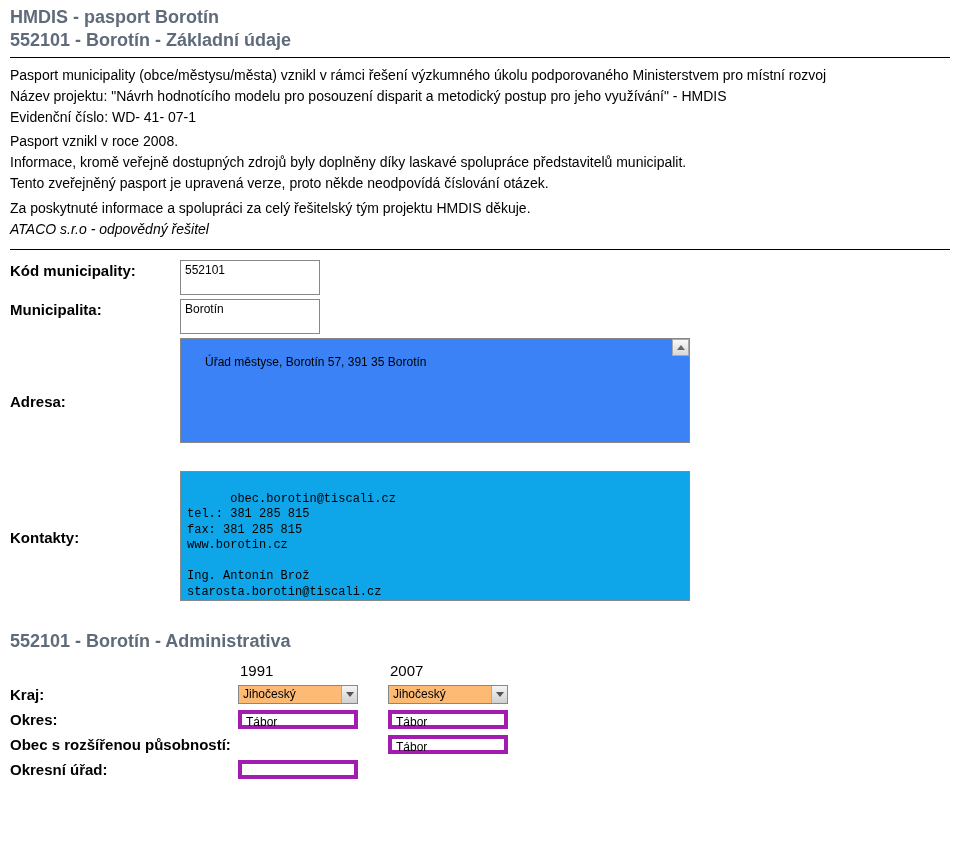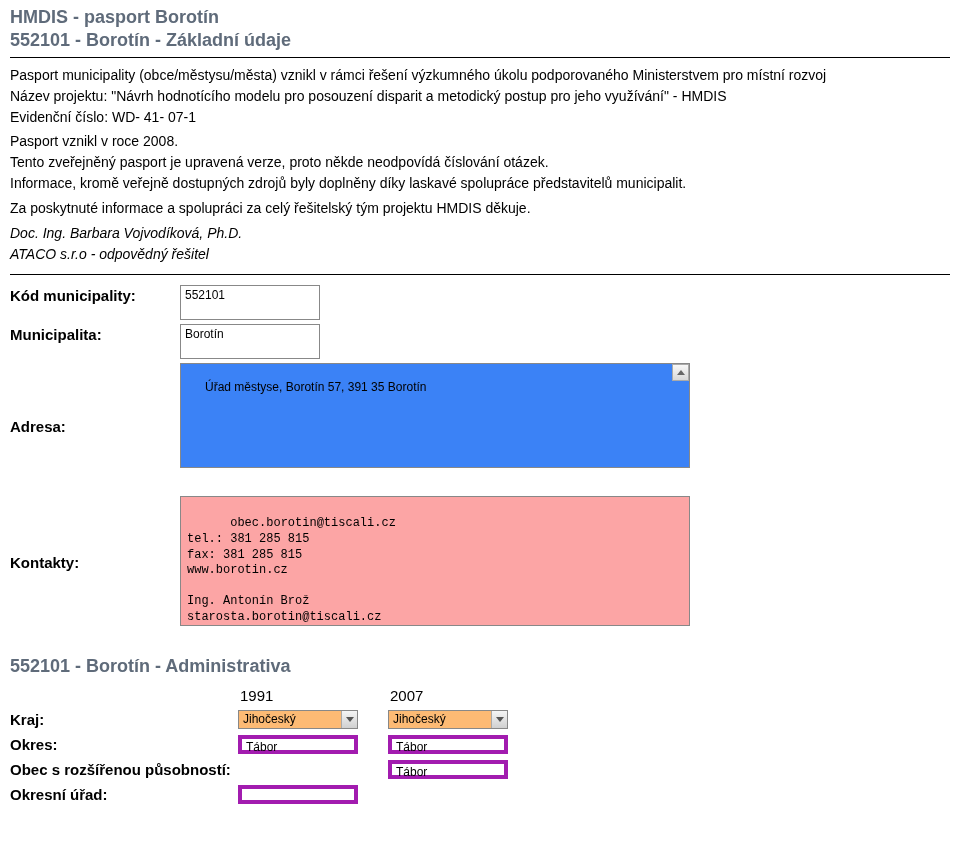--- a/index.html
+++ b/index.html
@@ -71,21 +71,21 @@
     width: 510px;
     height: 105px;
     font-size: 12px;
     padding: 2px 4px;
     font-family: Arial, Helvetica, sans-serif;
     white-space: pre-wrap;
   }
   .textarea-box2 {
     position: relative;
     border: 1px solid #888;
-    background: #fca5a5;
+    background: #0ea5e9;
     width: 510px;
     height: 130px;
     font-size: 12px;
     padding: 4px 6px;
     font-family: "Courier New", monospace;
     white-space: pre-wrap;
     line-height: 1.3;
   }
   .scroll-btn {
     position: absolute;
@@ -190,24 +190,23 @@
 
   <div class="hdr-title">HMDIS - pasport Borotín</div>
   <div class="hdr-sub">552101 - Borotín - Základní údaje</div>
   <hr class="hr">
 
   <div class="intro">
     <p>Pasport municipality (obce/městysu/města) vznikl v rámci řešení výzkumného úkolu podporovaného Ministerstvem pro místní rozvoj</p>
     <p>Název projektu: "Návrh hodnotícího modelu pro posouzení disparit a metodický postup pro jeho využívání" - HMDIS</p>
     <p>Evidenční číslo: WD- 41- 07-1</p>
     <p class="gap">Pasport vznikl v roce 2008.</p>
+    <p>Informace, kromě veřejně dostupných zdrojů byly doplněny díky laskavé spolupráce představitelů municipalit.</p>
     <p>Tento zveřejněný pasport je upravená verze, proto někde neodpovídá číslování otázek.</p>
-    <p>Informace, kromě veřejně dostupných zdrojů byly doplněny díky laskavé spolupráce představitelů municipalit.</p>
     <p class="gap">Za poskytnuté informace a spolupráci za celý řešitelský tým projektu HMDIS děkuje.</p>
-    <p class="gap italic">Doc. Ing. Barbara Vojvodíková, Ph.D.</p>
     <p class="italic">ATACO s.r.o - odpovědný řešitel</p>
   </div>
 
   <hr class="hr2">
 
   <div class="form-row">
     <div class="form-label">Kód municipality:</div>
     <div class="short-input">552101</div>
   </div>
 

